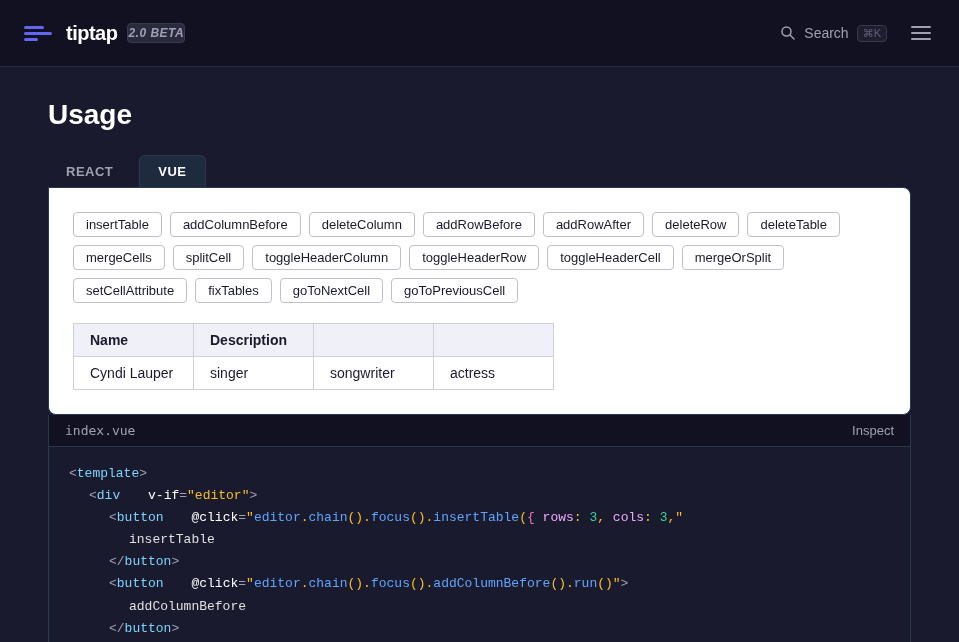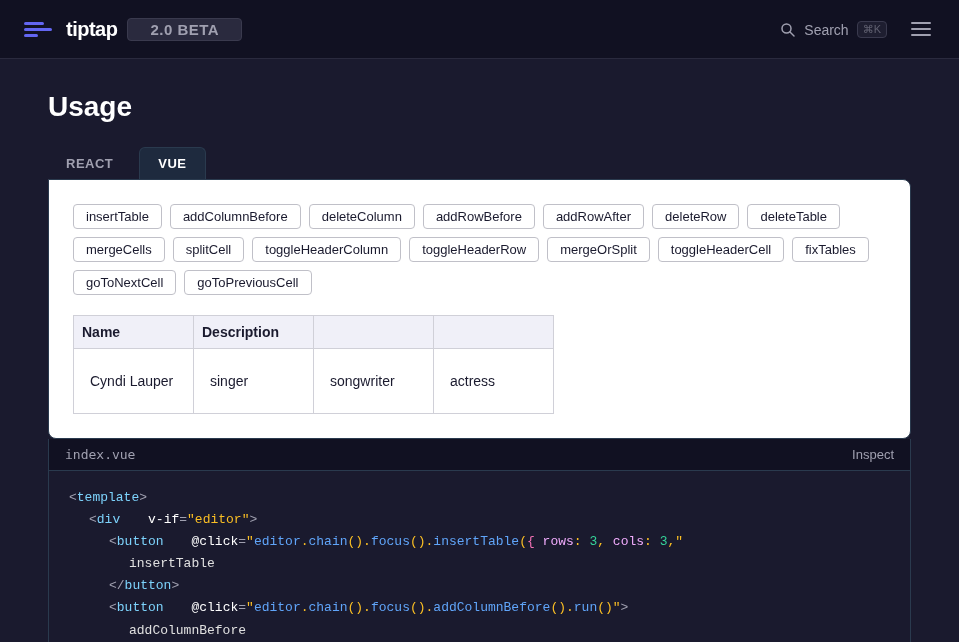--- a/index.html
+++ b/index.html
@@ -11,21 +11,21 @@
       min-height: 642px;
       overflow: hidden;
     }
 
     
     .header {
       display: flex;
       align-items: center;
       justify-content: space-between;
       padding: 0 24px;
-      height: 59px;
+      height: 67px;
       background: #111122;
       border-bottom: 1px solid #2a2a3e;
     }
     .header-left {
       display: flex;
       align-items: center;
       gap: 10px;
     }
     .logo-icon {
       width: 32px;
@@ -43,37 +43,38 @@
     .logo-bar:nth-child(1) { width: 20px; }
     .logo-bar:nth-child(2) { width: 28px; }
     .logo-bar:nth-child(3) { width: 14px; }
     .brand-name {
       font-size: 20px;
       font-weight: 700;
       color: #ffffff;
       letter-spacing: -0.5px;
     }
     .version-badge {
-      font-size: 15px;
+      font-size: 12px;
       font-weight: 700;
       color: #a0a0b0;
       background: #2a2a3e;
       border: 1px solid #3a3a4e;
       border-radius: 4px;
-      padding: 2px 22px;
+      padding: 2px 0;
       letter-spacing: 0.5px;
+      font-style: italic;
     }
     .header-right {
       display: flex;
       align-items: center;
       gap: 20px;
     }
     .search-btn {
       display: flex;
-      align-items: flex-end;
+      align-items: center;
       gap: 8px;
       color: #a0a0b0;
       background: none;
       border: none;
       cursor: pointer;
       font-size: 14px;
     }
     .kbd {
       font-size: 11px;
       color: #606070;
@@ -166,27 +167,27 @@
     
     .demo-table {
       width: auto;
       border-collapse: collapse;
       font-size: 14px;
       color: #1a1a2e;
     }
     .demo-table th {
       background: #f0f0f8;
       border: 1px solid #d0d0d8;
-      padding: 8px 8px;
+      padding: 8px 16px;
       text-align: left;
       font-weight: 600;
     }
     .demo-table td {
       border: 1px solid #d0d0d8;
-      padding: 24px 16px;
+      padding: 8px 16px;
       min-width: 120px;
     }
 
     
     .code-section {
       background: #1a1a2e;
       border-radius: 0 0 8px 8px;
       margin-top: 0;
       border: 1px solid #2a3a4e;
       border-top: none;
@@ -278,22 +279,23 @@
       <button class="tag-btn">addColumnBefore</button>
       <button class="tag-btn">deleteColumn</button>
       <button class="tag-btn">addRowBefore</button>
       <button class="tag-btn">addRowAfter</button>
       <button class="tag-btn">deleteRow</button>
       <button class="tag-btn">deleteTable</button>
       <button class="tag-btn">mergeCells</button>
       <button class="tag-btn">splitCell</button>
       <button class="tag-btn">toggleHeaderColumn</button>
       <button class="tag-btn">toggleHeaderRow</button>
+      <button class="tag-btn">toggleHeaderCell</button>
       <button class="tag-btn">mergeOrSplit</button>
-      <button class="tag-btn">toggleHeaderCell</button>
+      <button class="tag-btn">setCellAttribute</button>
       <button class="tag-btn">fixTables</button>
       <button class="tag-btn">goToNextCell</button>
       <button class="tag-btn">goToPreviousCell</button>
     </div>
 
     <table class="demo-table">
       <thead>
         <tr>
           <th>Name</th>
           <th>Description</th>

